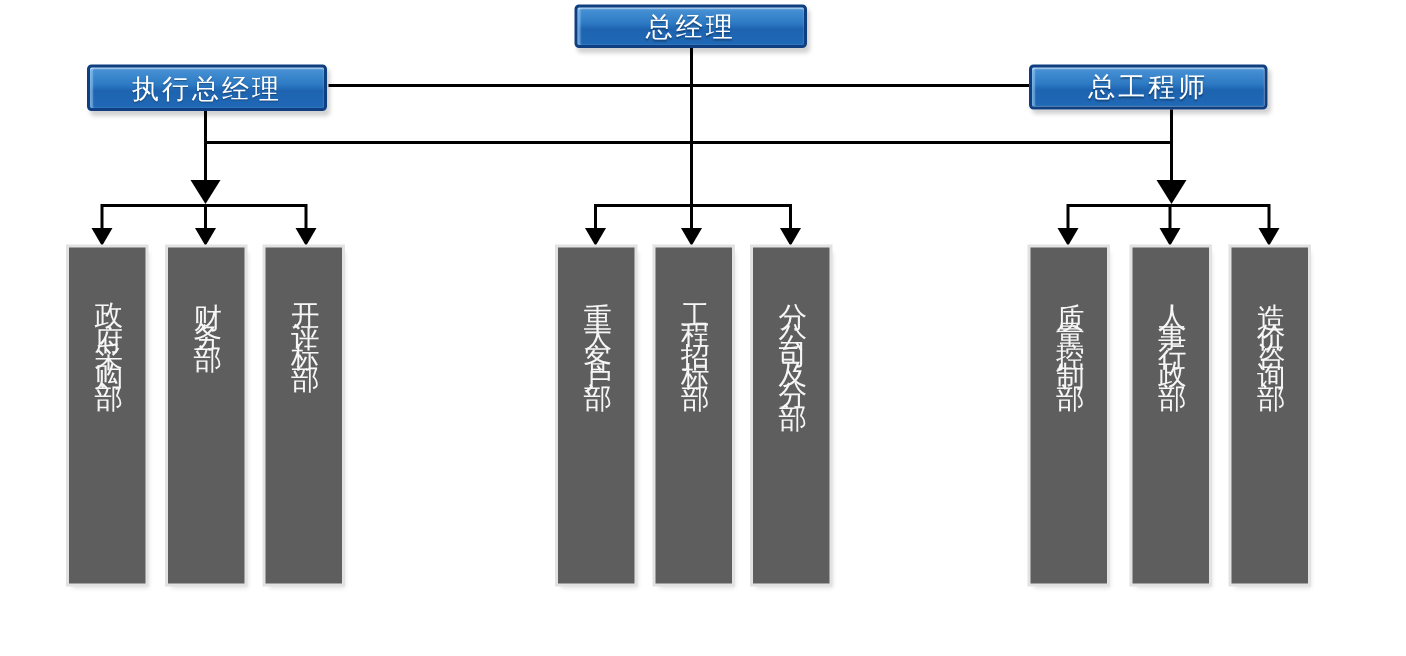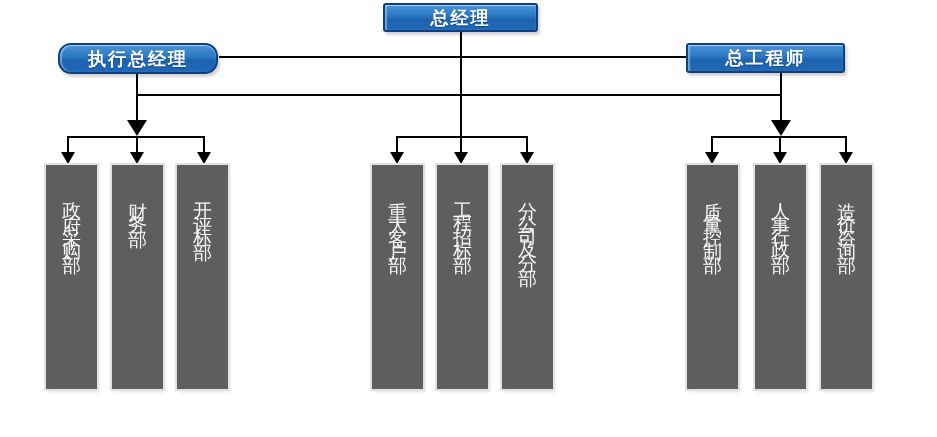--- a/index.html
+++ b/index.html
@@ -8,25 +8,25 @@
     font-family:"Liberation Sans","DejaVu Sans",sans-serif;
   }
   
   .node{
     position:absolute;display:flex;align-items:center;justify-content:center;
     background:linear-gradient(180deg,#4a94d6 0%,#2d7ac4 42%,#1d63b0 58%,#2069b6 100%);
     border:2px solid #0f3f80;border-radius:3px;box-sizing:border-box;
     box-shadow:inset 0 1px 1px rgba(255,255,255,.55),
                inset 2px 0 1px rgba(160,210,245,.55),
                2px 3px 3px rgba(0,0,0,.18);
-    color:#ffffff;font-weight:bold;font-size:18px;letter-spacing:2px;
+    color:#ffffff;font-weight:normal;font-size:18px;letter-spacing:2px;
     text-shadow:0 1px 1px rgba(0,0,0,.35);
   }
   .node-root {left:383px;top:3px; width:155px;height:29px;}
-  .node-exec {left:58px; top:43px;width:160px;height:31px;border-radius:13px;}
+  .node-exec {left:58px; top:43px;width:160px;height:31px;}
   .node-chief{left:686px;top:43px;width:159px;height:30px;align-items:center;}
   
   .hline,.vline{position:absolute;background:#000;}
   .hline{height:2px;}
   .vline{width:2px;}
   
   .arr{position:absolute;width:0;height:0;}
   .arr-s{border-left:7px solid transparent;border-right:7px solid transparent;border-top:12px solid #000;}
   .arr-b{border-left:10px solid transparent;border-right:10px solid transparent;border-top:16px solid #000;}
   

